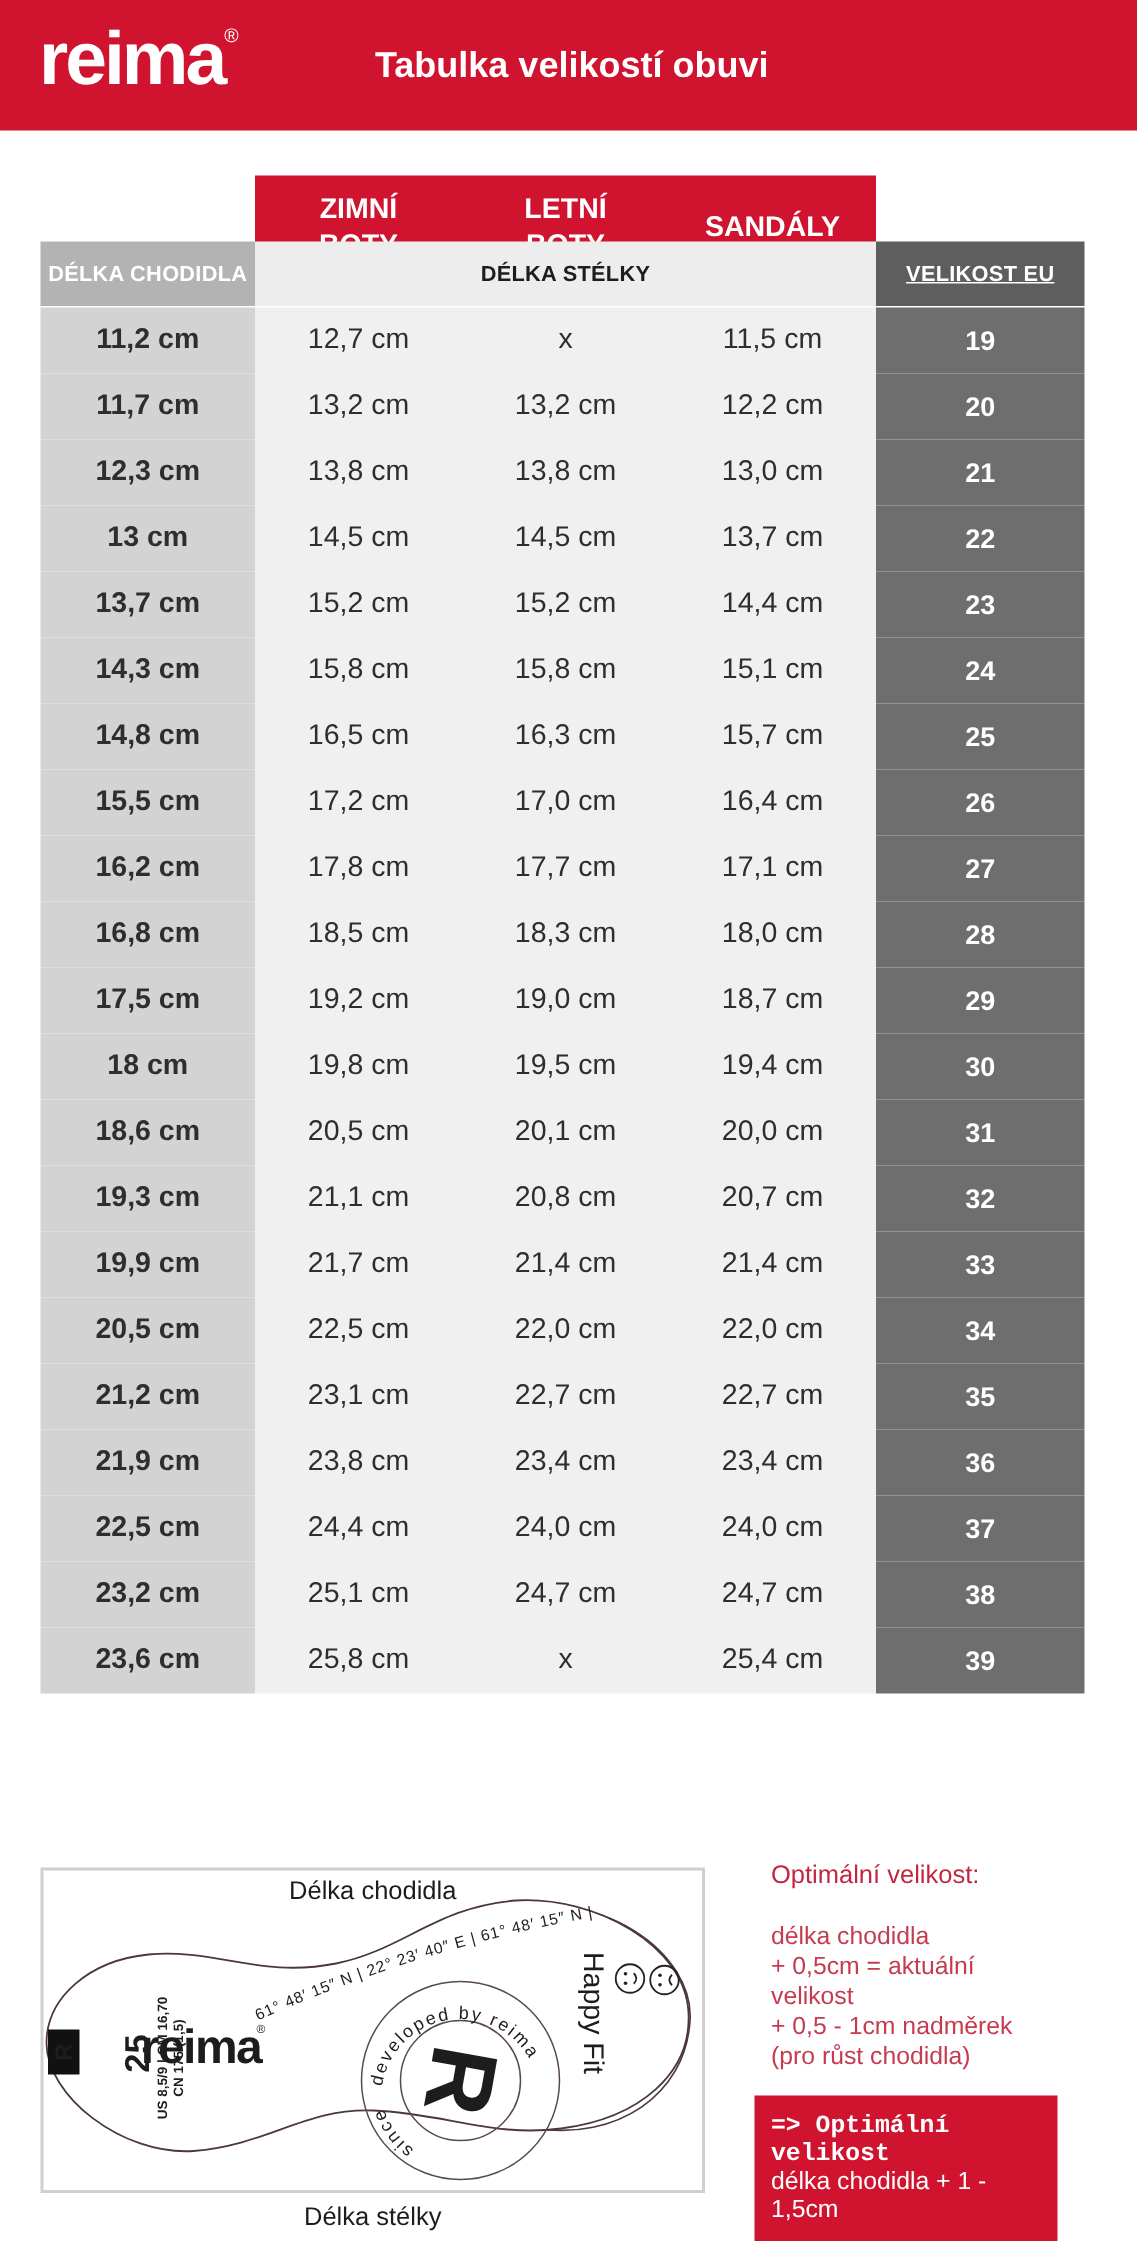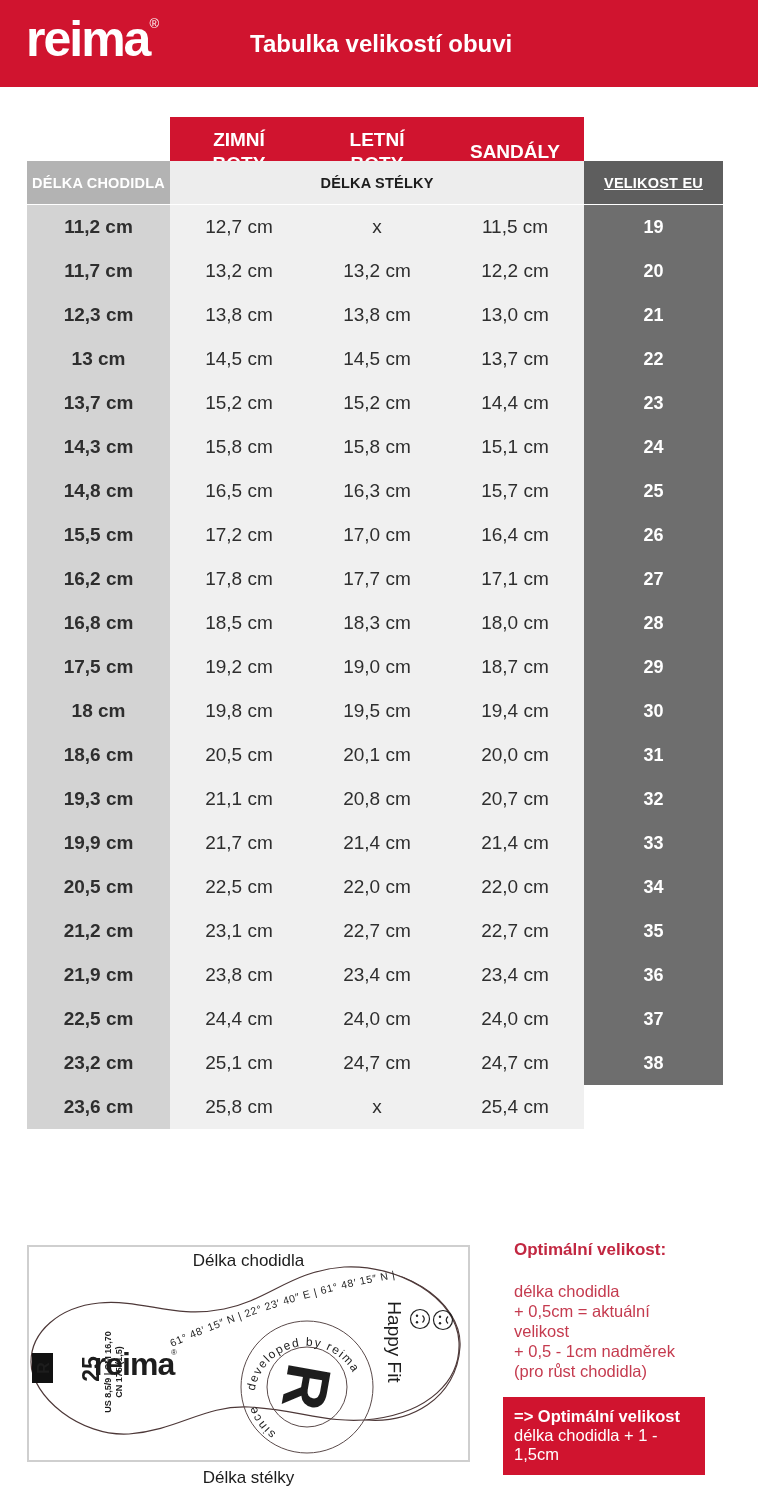--- a/index.html
+++ b/index.html
@@ -65,33 +65,33 @@
   }
   .diagram-svg { position: absolute; left: 0; top: 0; }
   .diagram-bottom-label {
     position: absolute; left: 27px; top: 1468px; width: 443px;
     text-align: center; font-size: 17px; color: #1c1c1c;
   }
 
   
   .info-panel { position: absolute; left: 503px; top: 1240px; width: 240px; }
   .info-title {
-    margin-left: 11px; font-size: 17px; font-weight: bold; color: #c22741;
+    margin-left: 11px; font-size: 17px; font-weight: normal; color: #c22741;
   }
   .info-p {
     margin-left: 11px; 
     font-size: 16.5px; line-height: 20px; color: #c53b4f;
   }
   .info-p.first { margin-top: 21px; }
   .info-highlight {
     margin-top: 16px; width: 202px; background: #d0142f;
     padding: 10px 11px 11px 11px; color: #ffffff;
     font-size: 16.5px; line-height: 19px;
   }
-  .info-highlight .hl-bold { font-weight: bold; }
+  .info-highlight .hl-bold { font-weight: bold; font-family: Liberation Mono, monospace; }
 
   
   .diagram-svg text { fill: #1d1d1d; }
 </style>
 </head>
 <body>
 
 <div class="page">
 
   <div class="topbar">
@@ -209,20 +209,21 @@
       <div class="cell cell-size">37</div>
       <div class="cell cell-foot">23,2 cm</div>
       <div class="cell cell-mid">25,1 cm</div>
       <div class="cell cell-mid">24,7 cm</div>
       <div class="cell cell-mid">24,7 cm</div>
       <div class="cell cell-size">38</div>
       <div class="cell cell-foot">23,6 cm</div>
       <div class="cell cell-mid">25,8 cm</div>
       <div class="cell cell-mid">x</div>
       <div class="cell cell-mid">25,4 cm</div>
+      <div class="cell cell-size">39</div>
     </div>
 
   <div class="diagram-box">
     <div class="diagram-top-label">Délka chodidla</div>
     <svg class="diagram-svg" width="439" height="213" viewBox="0 0 439 213">
       <defs>
         <path id="coordsArc" d="M 143,100 Q 255,50 372,30" fill="none"></path>
         <path id="stampTopArc" d="M 225,152 A 53,53 0 1 1 331,152" fill="none"></path>
         <path id="stampBottomArc" d="M 247,186 A 53,53 0 0 1 225,150" fill="none"></path>
       </defs>

